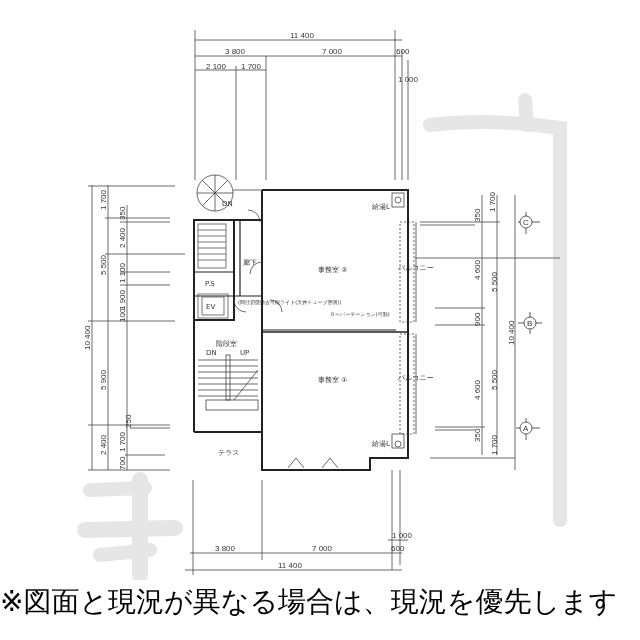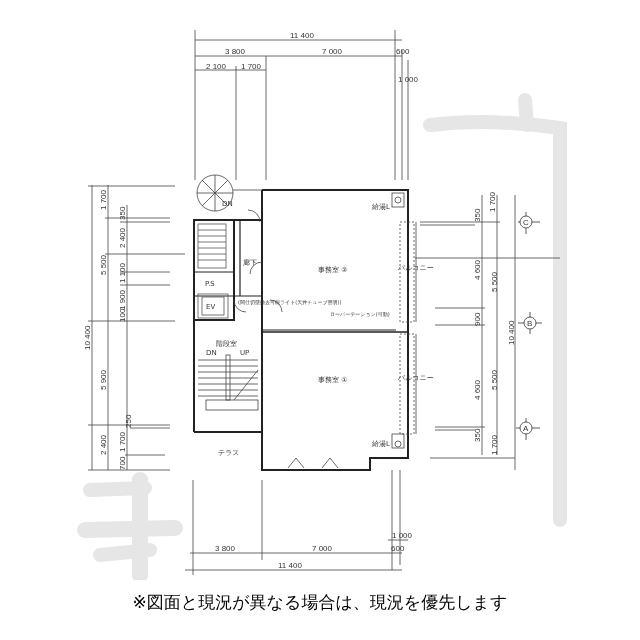--- a/index.html
+++ b/index.html
@@ -2,21 +2,21 @@
 <html><head>
 <meta charset="utf-8">
 <style>
   html, body { margin:0; padding:0; background:#ffffff; }
   body { width:640px; height:640px; position:relative; overflow:hidden; font-family:"DejaVu Sans", sans-serif; }
   #plan { position:absolute; left:0; top:0; width:640px; height:580px; }
   .dim { font-family:"Liberation Sans", sans-serif; font-size:8px; fill:#333; }
   .lbl { font-family:"DejaVu Sans", sans-serif; font-size:7px; fill:#333; }
   .notice {
     position:absolute; left:0; top:582px; width:640px; height:40px;
-    text-align:center; font-family:"DejaVu Sans", sans-serif; font-size:17px;
+    font-family:"DejaVu Sans", sans-serif; font-size:28px;
     color:#000; letter-spacing:0px; line-height:40px;
   }
 </style>
 </head>
 <body>
 
 <svg id="plan" viewBox="0 0 640 580" xmlns="http://www.w3.org/2000/svg">
 
   <g stroke="#e6e6e6" stroke-linecap="round" fill="none">
     <path d="M430 125 Q490 118 560 128 L560 520" stroke-width="14"></path>

